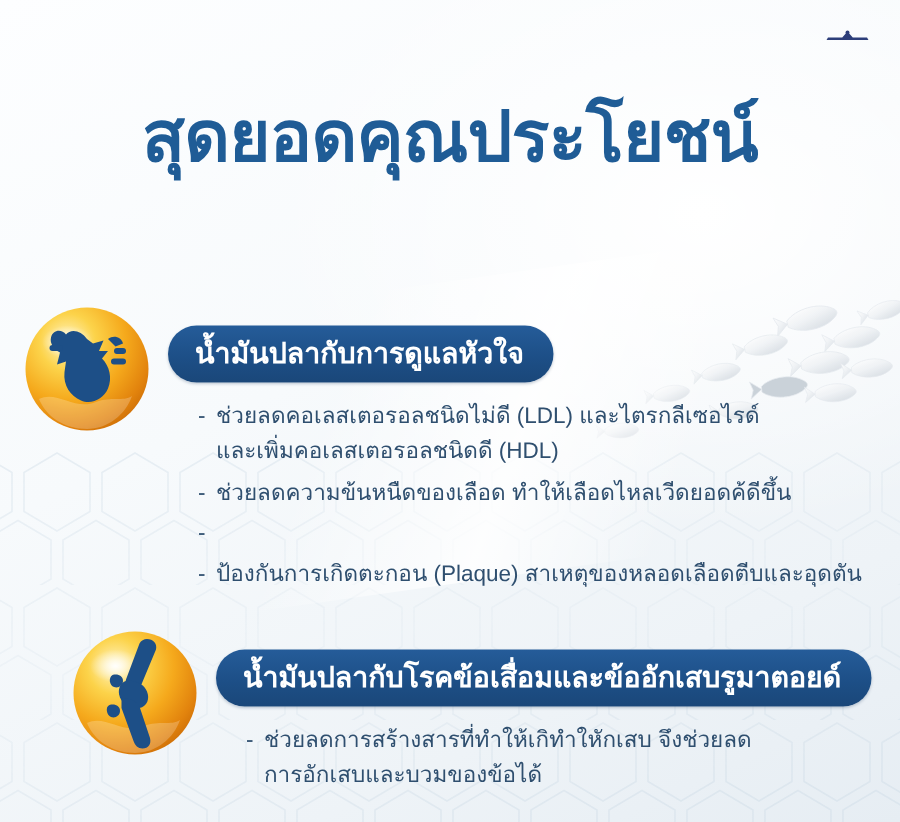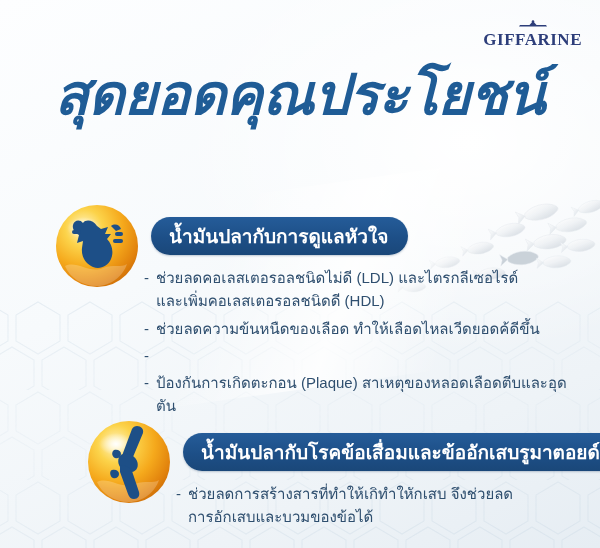--- a/index.html
+++ b/index.html
@@ -81,43 +81,41 @@
   
   .title-block {
     position: absolute;
     left: 0;
     right: 0;
     top: 66px;
     text-align: center;
   }
   .title-main {
     margin: 0;
-    font-size: 56px;
+    font-size: 47px;
     line-height: 1.05;
     font-weight: 700;
     color: #1f5c96;
     letter-spacing: -0.5px;
     white-space: nowrap;
-    font-style: italic;
   }
   .title-sub {
     margin: 6px 0 0 0;
     font-size: 31px;
     line-height: 1.1;
     font-weight: 600;
     color: #5b93c4;
     white-space: nowrap;
   }
 
   
   .section {
     position: absolute;
-    left: 12px;
+    left: 0;
     right: 0;
-    padding-left: 27px;
   }
   #section-heart { top: 204px; }
   #section-joint { top: 420px; margin-left: 32px; }
 
   .section-head {
     position: relative;
     height: 84px;
   }
 
   .orb {
@@ -260,21 +258,20 @@
     </svg>
 
     <div class="soft-sheen"></div>
   </div>
 
   <div class="logo">
     <svg class="logo-mark" width="34" height="12" viewBox="0 0 34 12">
       <path d="M17 1 L20.5 5 L30 5 L31 6.6 L3 6.6 L4 5 L13.5 5 Z" fill="#2d3e7a"></path>
       <circle cx="17" cy="1.6" r="1.3" fill="#2d3e7a"></circle>
     </svg>
-    <span class="logo-text">GIFFARINE</span>
   </div>
 
   <div class="title-block">
     <h1 class="title-main">สุดยอดคุณประโยชน์</h1>
   </div>
 
   <div class="section" id="section-heart">
     <div class="section-head">
 
       <svg class="orb" viewBox="0 0 84 84">

